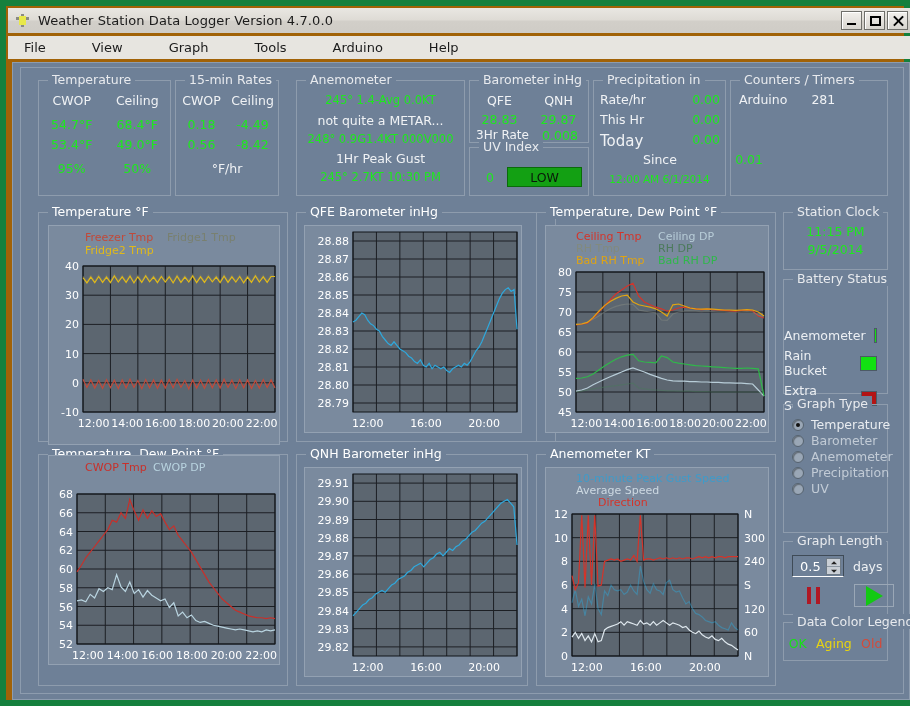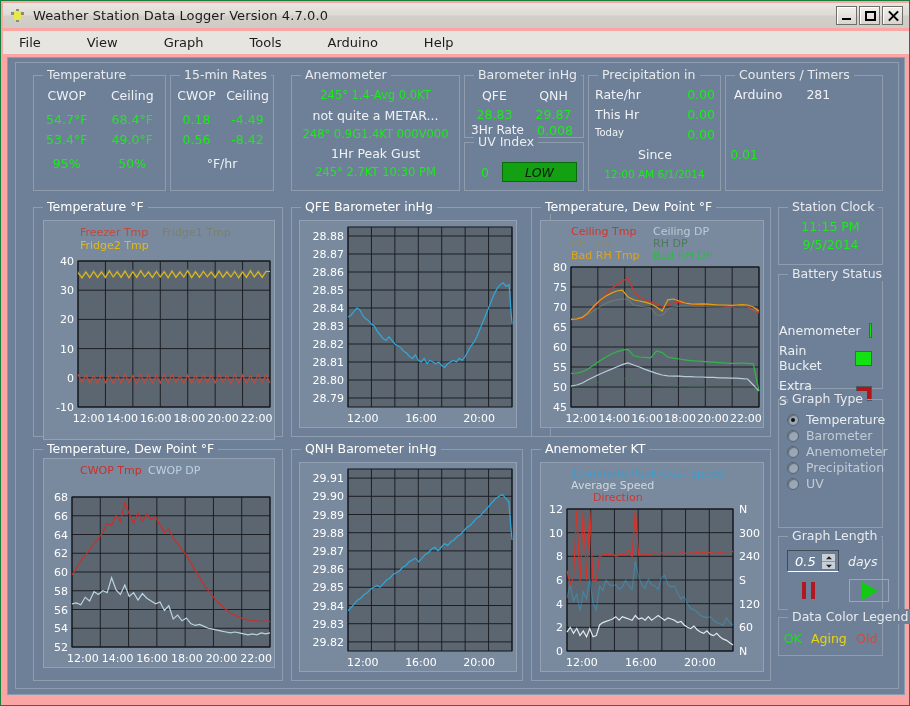--- a/index.html
+++ b/index.html
@@ -6,22 +6,22 @@
   html, body {
     margin: 0; padding: 0;
     width: 910px; height: 706px;
     background: #d6d3ce;
     font-family: "DejaVu Sans", "Liberation Sans", sans-serif;
     overflow: hidden;
   }
   
   #window {
     position: absolute; left: 0; top: 0; width: 910px; height: 706px;
-    background: #fca5a5;
-    border: 1px solid #15803d;
+    background: #a16207;
+    border: 6px solid #15803d;
   }
   #titlebar {
     position: absolute; left: 2px; top: 2px; width: 906px; height: 25px;
     background: linear-gradient(to bottom, #e9e7e2 0%, #dedbd5 48%, #d2cfc9 52%, #cfccc6 100%);
     display: flex; align-items: center;
   }
   #app-icon {
     width: 16px; height: 16px; margin-left: 7px; margin-right: 7px;
     position: relative; flex: 0 0 auto;
   }
@@ -230,35 +230,35 @@
       </div>
       <div style="position:absolute; left:0; top:47px; width:100%; display:flex;">
         <div class="cell lbl-w" style="flex:1; text-align:left; padding-left:6px; font-size:12px;">3Hr Rate</div>
         <div class="cell val-g" style="flex:1">0.008</div>
       </div>
     </div>
 
     <div class="gb" style="left:448px; top:79px; width:120px; height:49px;">
       <div class="gb-title">UV Index</div>
       <div class="val-g" style="position:absolute; left:16px; top:22px; font-size:12.5px;">0</div>
-      <div class="uvbadge" style="position:absolute; left:37px; top:19px; width:75px; height:20px;font-style:italic;">LOW</div>
+      <div class="uvbadge" style="position:absolute; left:37px; top:19px; width:75px; height:20px;">LOW</div>
     </div>
 
     <div class="gb" style="left:572px; top:12px; width:133px; height:116px;">
       <div class="gb-title">Precipitation  in</div>
       <div style="position:absolute; left:6px; top:11px; width:120px; display:flex;">
         <div class="lbl-w" style="flex:1; font-size:12.5px;">Rate/hr</div>
         <div class="val-g" style="font-size:12.5px;">0.00</div>
       </div>
       <div style="position:absolute; left:6px; top:31px; width:120px; display:flex;">
         <div class="lbl-w" style="flex:1; font-size:12.5px;">This Hr</div>
         <div class="val-g" style="font-size:12.5px;">0.00</div>
       </div>
       <div style="position:absolute; left:6px; top:51px; width:120px; display:flex;">
-        <div class="lbl-w" style="flex:1; font-size:10px;">Today</div>
+        <div class="lbl-w" style="flex:1; font-size:15px;">Today</div>
         <div class="val-g" style="font-size:12.5px;">0.00</div>
       </div>
       <div style="position:absolute; left:6px; top:71px; width:120px; display:flex;margin-left:43px;">
         <div class="lbl-w" style="flex:1; font-size:12.5px;">Since</div>
         <div class="val-g" style="font-size:12.5px;">0.01</div>
       </div>
       <div class="val-g" style="position:absolute; left:0; top:92px; width:100%; text-align:center; font-size:10.5px;">12:00 AM  6/1/2014</div>
     </div>
 
     <div class="gb" style="left:709px; top:12px; width:158px; height:116px;">
@@ -400,21 +400,21 @@
               <polyline points="30.00,98.00 35.70,97.60 41.39,96.00 47.09,93.20 52.79,90.00 58.48,86.00 64.18,82.80 69.88,80.40 75.58,78.80 81.27,78.00 86.97,78.40 92.67,84.00 98.36,85.20 104.06,86.00 109.76,86.80 115.45,94.00 121.15,94.40 126.85,88.00 132.55,86.00 138.24,85.20 143.94,84.80 149.64,85.20 155.33,85.60 161.03,85.20 166.73,85.60 172.42,86.00 178.12,86.00 183.82,86.40 189.52,86.40 195.21,86.00 200.91,85.60 206.61,86.00 212.30,89.20 218.00,90.80" fill="none" stroke="#8a8f84" stroke-width="1.2" stroke-opacity="0.45"></polyline>
               <polyline points="30.00,166.00 35.70,165.20 41.39,164.00 47.09,162.80 52.79,162.00 58.48,161.20 64.18,160.40 69.88,159.60 75.58,158.80 81.27,158.00 86.97,157.20 92.67,162.00 98.36,162.80 104.06,163.60 109.76,164.00 115.45,164.40 121.15,164.80 126.85,164.80 132.55,165.20 138.24,165.20 143.94,165.20 149.64,165.60 155.33,165.60 161.03,165.60 166.73,166.00 172.42,166.00 178.12,166.00 183.82,166.00 189.52,166.00 195.21,166.00 200.91,166.00 206.61,166.00 212.30,166.00 218.00,168.00" fill="none" stroke="#4a7a5a" stroke-width="1.2" stroke-opacity="0.45"></polyline>
               <polyline points="30.00,98.40 35.70,98.00 41.39,96.40 47.09,91.60 52.79,85.20 58.48,79.60 64.18,75.60 69.88,72.40 75.58,70.00 81.27,69.20 86.97,76.00 92.67,78.80 98.36,80.00 104.06,81.20 109.76,82.80 115.45,86.00 121.15,90.00 126.85,78.80 132.55,78.00 138.24,80.00 143.94,82.00 149.64,82.80 155.33,83.20 161.03,82.80 166.73,83.20 172.42,83.60 178.12,84.00 183.82,84.00 189.52,84.40 195.21,84.00 200.91,83.60 206.61,84.00 212.30,86.00 218.00,90.00" fill="none" stroke="#e0a412" stroke-width="1.2" stroke-opacity="1"></polyline>
               <polyline points="30.00,152.40 35.70,152.00 41.39,150.80 47.09,148.00 52.79,144.00 58.48,140.00 64.18,136.40 69.88,133.20 75.58,130.80 81.27,129.20 86.97,128.40 92.67,134.80 98.36,136.00 104.06,136.40 109.76,136.80 115.45,130.00 121.15,131.60 126.85,136.00 132.55,137.20 138.24,138.00 143.94,138.80 149.64,139.60 155.33,140.00 161.03,140.40 166.73,140.80 172.42,141.20 178.12,141.60 183.82,142.00 189.52,142.40 195.21,142.40 200.91,142.00 206.61,142.40 212.30,142.80 218.00,170.00" fill="none" stroke="#2fb84a" stroke-width="1.2" stroke-opacity="1"></polyline>
             </svg>
       </div>
     </div>
 
     <div class="chart-panel" style="left:17px; top:386px; width:250px; height:232px;">
       <div class="gb-title">Temperature, Dew Point  °F</div>
-      <div class="plotbox" style="left:9px; top:8px; width:232px; height:210px;">
+      <div class="plotbox" style="left:9px; top:0; width:232px; height:210px;">
         <div class="legend" style="left:36px; top:5px; color:#c8302a;">CWOP Tmp</div>
         <div class="legend" style="left:104px; top:5px; color:#b9d4e0;">CWOP DP</div>
         <svg id="svg-chart-3" width="232" height="210">
               <rect x="28" y="38" width="198" height="150" fill="#5c6670"></rect>
               <line x1="28" y1="188" x2="226" y2="188" stroke="#1c1f24" stroke-width="1"></line>
               <text x="24" y="192" text-anchor="end" class="axtxt">52</text>
               <line x1="28" y1="169.25" x2="226" y2="169.25" stroke="#1c1f24" stroke-width="1"></line>
               <text x="24" y="173.25" text-anchor="end" class="axtxt">54</text>
               <line x1="28" y1="150.5" x2="226" y2="150.5" stroke="#1c1f24" stroke-width="1"></line>
               <text x="24" y="154.5" text-anchor="end" class="axtxt">56</text>
@@ -586,21 +586,21 @@
         </div>
         <div class="radio-row">
           <span class="radio"></span>
           <span class="radio-label dim">UV</span>
         </div>
       </div>
     </div>
 
     <div class="gb" style="left:762px; top:473px; width:105px; height:74px;">
       <div class="gb-title">Graph Length</div>
-      <div style="position:absolute; left:8px; top:13px; display:flex; align-items:center; gap:9px;font-style:italic;">
+      <div style="position:absolute; left:8px; top:13px; display:flex; align-items:center; gap:9px;">
         <div class="spin">
           <span class="sv">0.5</span>
           <div class="sbtns">
             <div>
                   <span class="arrow-u"></span>
                 </div>
             <div>
                   <span class="arrow-d"></span>
                 </div>
           </div>

